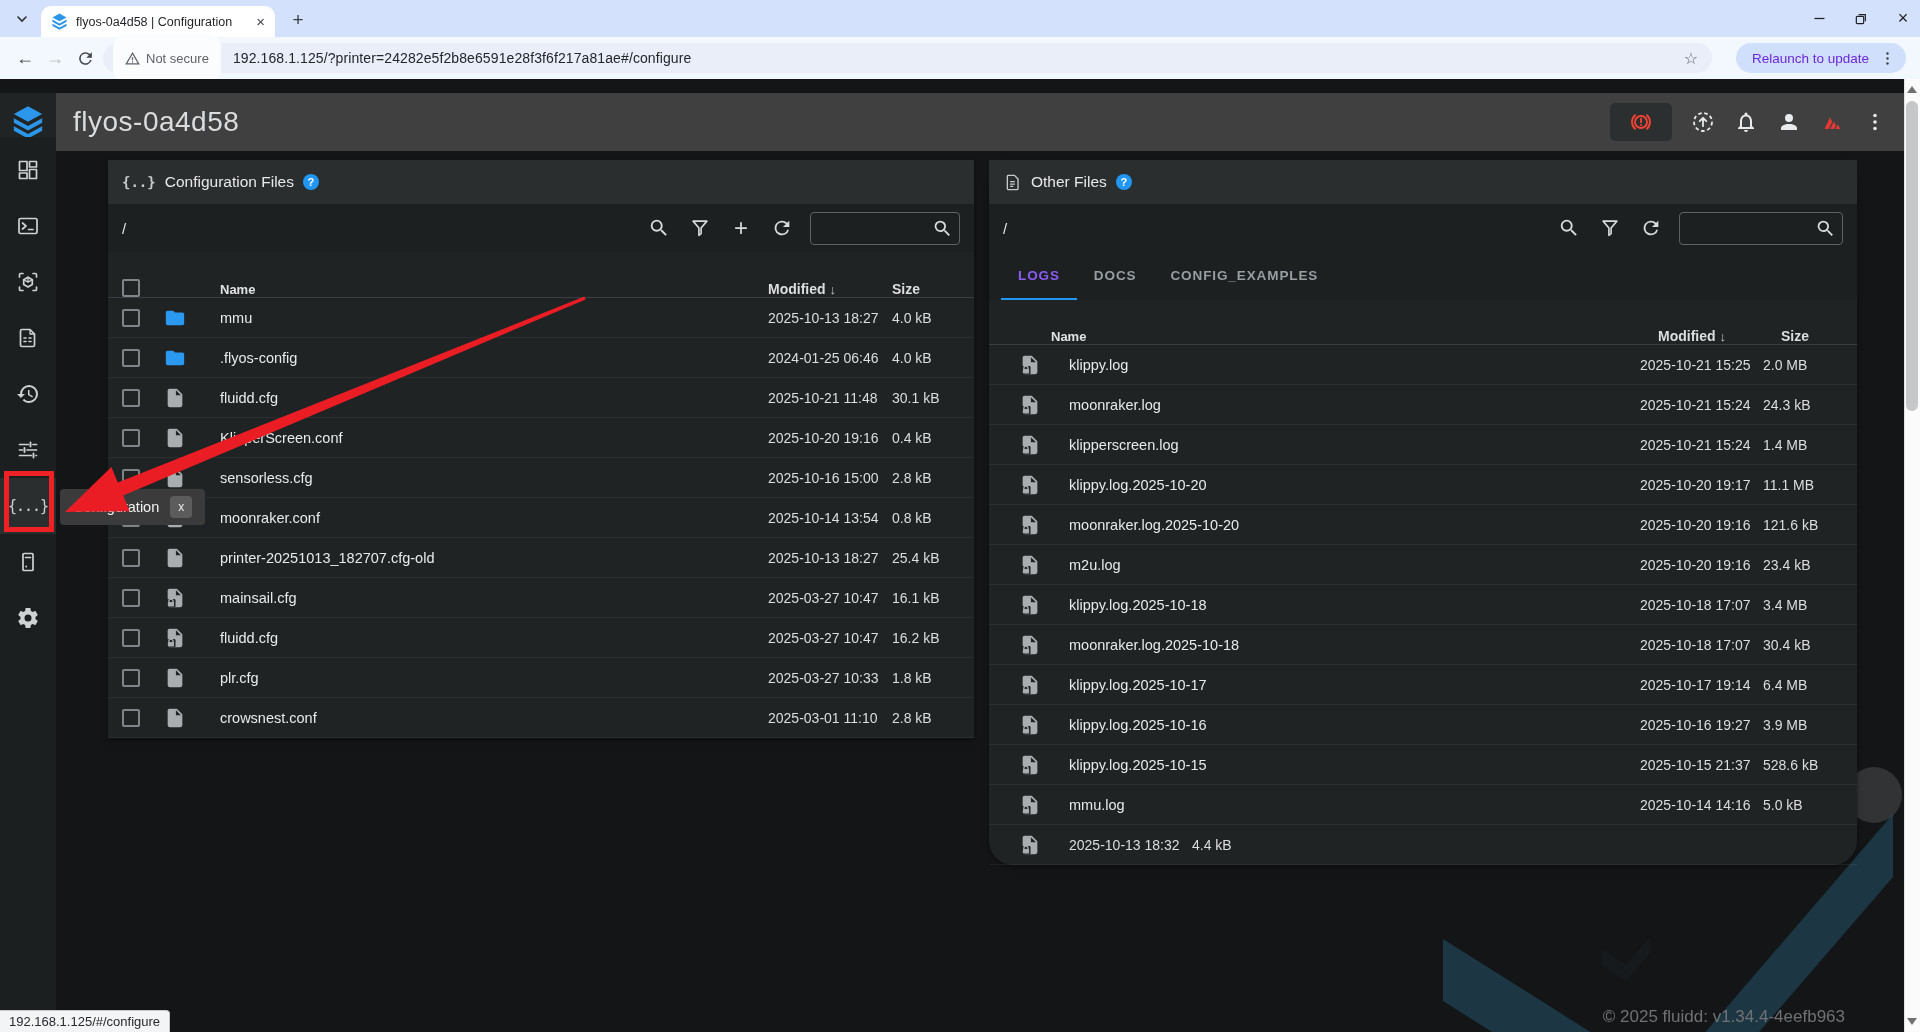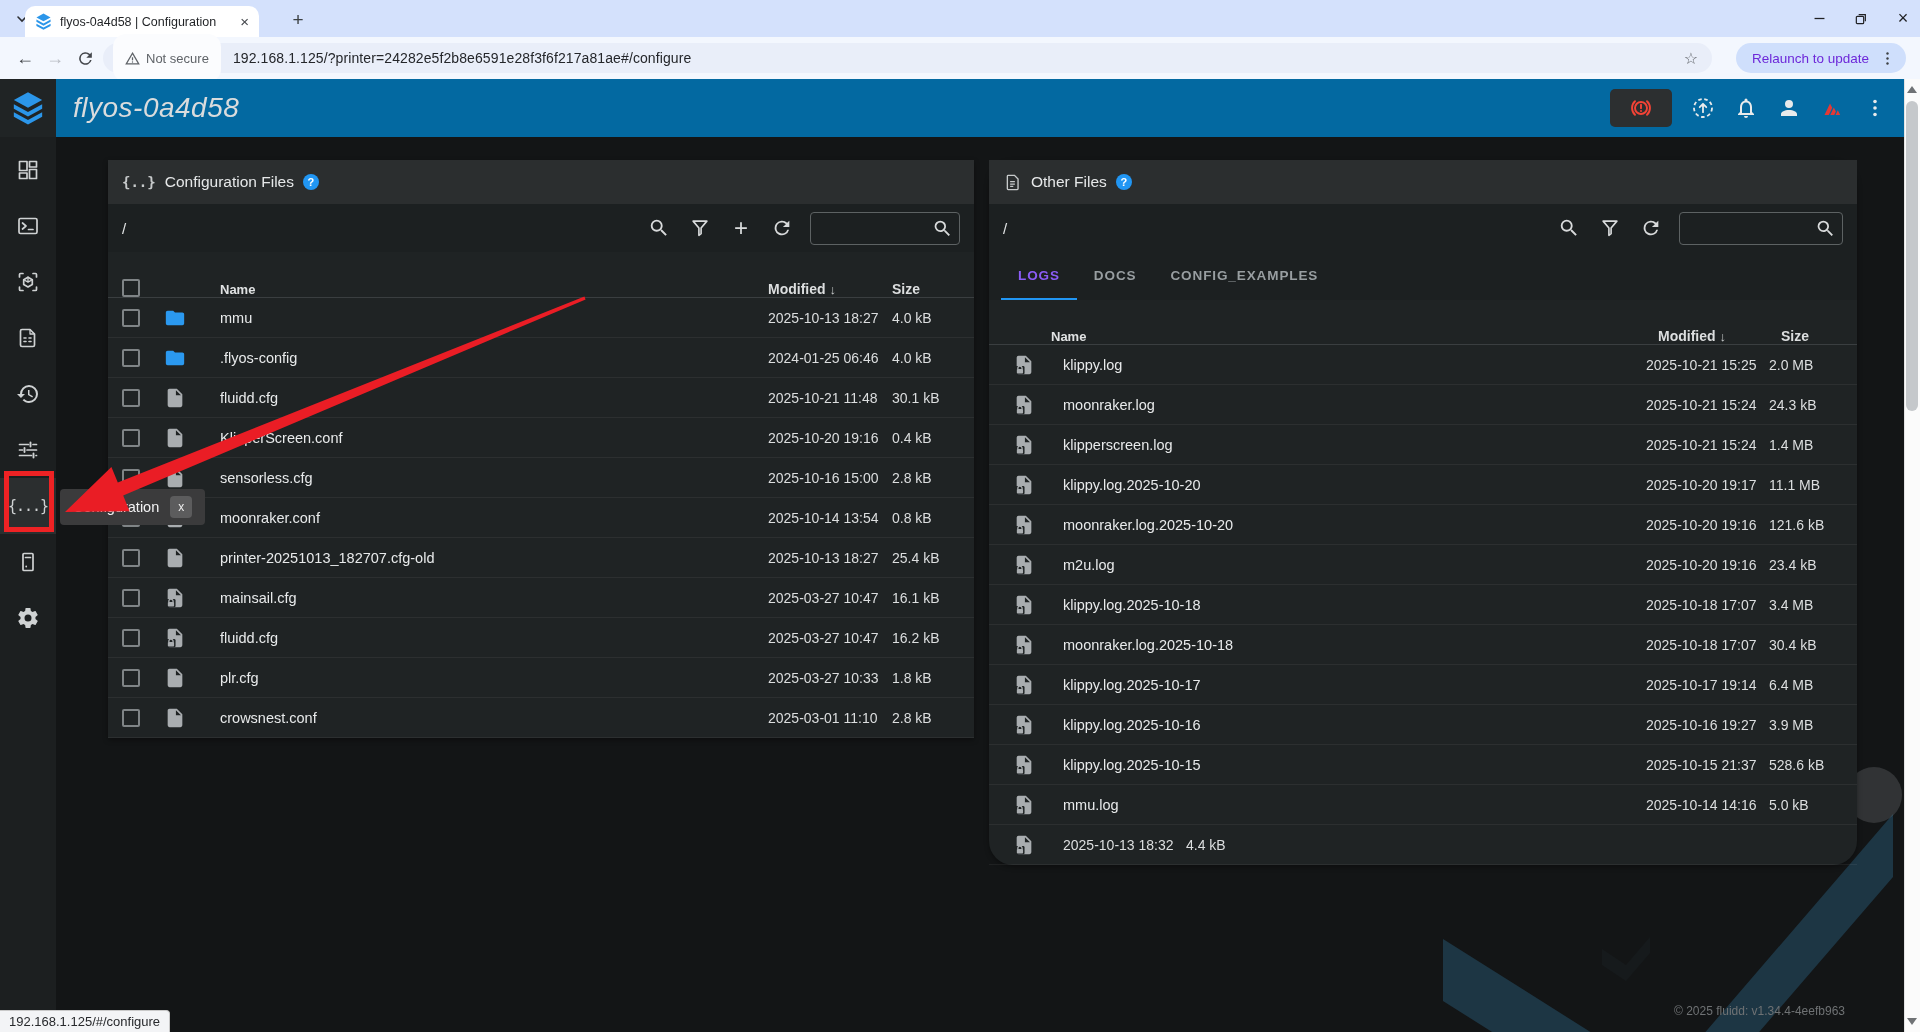--- a/index.html
+++ b/index.html
@@ -3,21 +3,21 @@
 <meta charset="utf-8">
 <style>
   html,body{margin:0;padding:0;}
   body{width:1920px;height:1032px;position:relative;overflow:hidden;background:#131516;
        font-family:"Liberation Sans",sans-serif;-webkit-font-smoothing:antialiased;}
   [data-icon] svg{display:block;}
 
   
   .tabstrip{position:absolute;top:0;left:0;right:0;height:37px;background:#d4e1fc;}
   .tabsearch{position:absolute;left:10px;top:8px;width:24px;height:22px;display:flex;align-items:center;justify-content:center;color:#2d2d2d;}
-  .btab{position:absolute;left:25px;top:6px;width:234px;height:31px;background:#ffffff;border-radius:10px 10px 0 0;
+  .btab{position:absolute;left:41px;top:6px;width:234px;height:31px;background:#ffffff;border-radius:10px 10px 0 0;
         display:flex;align-items:center;padding:0 10px;box-sizing:border-box;}
   .favicon{width:17px;height:17px;margin-right:8px;}
   .favicon svg{width:17px;height:17px;}
   .tabtitle{font-size:12.5px;color:#1f2124;white-space:nowrap;overflow:hidden;flex:1;}
   .tabclose{font-size:15px;color:#45484d;margin-left:6px;}
   .newtab{position:absolute;left:284px;top:6px;width:28px;height:28px;display:flex;align-items:center;justify-content:center;
           font-size:19px;color:#3c4043;}
   .wincontrols{position:absolute;right:8px;top:0;height:37px;display:flex;align-items:center;gap:24px;color:#202124;}
   .winbtn{width:18px;height:18px;display:flex;align-items:center;justify-content:center;font-size:15px;}
 
@@ -29,21 +29,21 @@
   .secchip span{font-size:13px;color:#5f6368;}
   .urltext{font-size:14px;color:#24262a;letter-spacing:.1px;flex:1;}
   .starbtn{font-size:16px;color:#5f6368;margin-right:4px;}
   .avatar{position:absolute;right:140px;top:8px;width:26px;height:26px;}
   .relaunch{position:absolute;right:14px;top:6px;height:30px;background:#cfdffc;border-radius:15px;
             display:flex;align-items:center;padding:0 10px 0 16px;gap:10px;}
   .relaunch span.lbl{font-size:13.5px;color:#6d28d9;}
 
   
   .app{position:absolute;top:79px;left:0;right:15px;bottom:0;background:#131516;overflow:hidden;}
-  .appbar{position:absolute;top:0;left:0;right:0;height:58px;background:#0369a1;font-style:italic;}
+  .appbar{position:absolute;top:14px;left:0;right:0;height:58px;background:#404040;}
   .applogo{position:absolute;left:0;top:0;width:56px;height:58px;display:flex;align-items:center;justify-content:center;background:#202425;}
   .applogo svg{width:34px;height:34px;}
   .apptitle{position:absolute;left:73px;top:13px;font-size:28px;font-weight:400;color:#dadcdd;letter-spacing:.5px;}
   .hicons{position:absolute;right:18px;top:0;height:58px;display:flex;align-items:center;gap:19px;}
   .estop{width:62px;height:38px;background:#2c2f30;border-radius:5px;display:flex;align-items:center;justify-content:center;}
   .hicon svg{width:24px;height:24px;}
 
   .sidebar{position:absolute;left:0;top:58px;bottom:0;width:56px;background:#1c1f20;}
   .sb-item{width:56px;height:56px;display:flex;align-items:center;justify-content:center;color:#cfd2d3;}
   .sb-item:first-child{margin-top:5px;}
@@ -76,36 +76,36 @@
   .tabs{height:48px;background:#1c2021;display:flex;padding-left:12px;}
   .tab-item{height:46px;line-height:48px;padding:0 17px;font-size:13.5px;font-weight:bold;letter-spacing:.9px;color:#989ea1;}
   .tab-item.active{color:#8b5cf6;border-bottom:2px solid #2196f3;}
 
   .thead{display:flex;align-items:flex-end;border-bottom:1px solid #3a3e40;font-size:13px;font-weight:bold;color:#e0e2e3;}
   .panel-config .thead{height:45px;padding:0 14px;}
   .panel-other  .thead{height:44px;padding:0 12px;}
   .frow{display:flex;align-items:center;height:40px;border-bottom:1px solid rgba(255,255,255,.06);
         font-size:14.5px;color:#e8eaeb;box-sizing:border-box;}
   .panel-config .frow{padding:0 14px;}
-  .panel-other  .frow{padding:0 24px;}
+  .panel-other  .frow{padding:0 30px;}
   .c-cb{width:42px;display:flex;align-items:center;}
   .cbx{width:18px;height:18px;border:2px solid #7f8486;border-radius:2px;box-sizing:border-box;}
   .c-icon{width:56px;display:flex;align-items:center;}
   .c-icon svg{width:22px;height:22px;}
   .c-name{flex:1;white-space:nowrap;overflow:hidden;}
   .c-mod{width:124px;font-size:14px;color:#dcdedf;}
   .c-size{width:68px;font-size:14px;color:#dcdedf;}
   .o-icon{width:50px;display:flex;align-items:center;}
   .o-icon svg{width:22px;height:22px;}
   .o-name{flex:1;white-space:nowrap;overflow:hidden;}
   .o-mod{width:123px;font-size:14px;color:#dcdedf;}
   .o-size{width:64px;font-size:14px;color:#dcdedf;}
   .sortarrow{font-size:13px;margin-left:4px;color:#c8cbcc;}
 
-  .appfooter{position:absolute;right:60px;bottom:14px;font-size:12px;color:#6f7274;}
+  .appfooter{position:absolute;right:60px;bottom:5px;font-size:17px;color:#6f7274;}
 
   
   .watermark{position:absolute;left:1380px;top:690px;width:525px;height:263px;pointer-events:none;}
 
   .scrollfab{position:absolute;left:1846px;top:688px;width:56px;height:56px;border-radius:50%;
              background:rgba(170,175,178,.20);}
 
   
   .vscroll{position:absolute;right:0;top:79px;bottom:0;width:15px;background:#fbfbfb;border-left:1px solid #e4e4e4;}
   .varrow{position:absolute;left:2px;width:0;height:0;border-left:5px solid transparent;border-right:5px solid transparent;}

